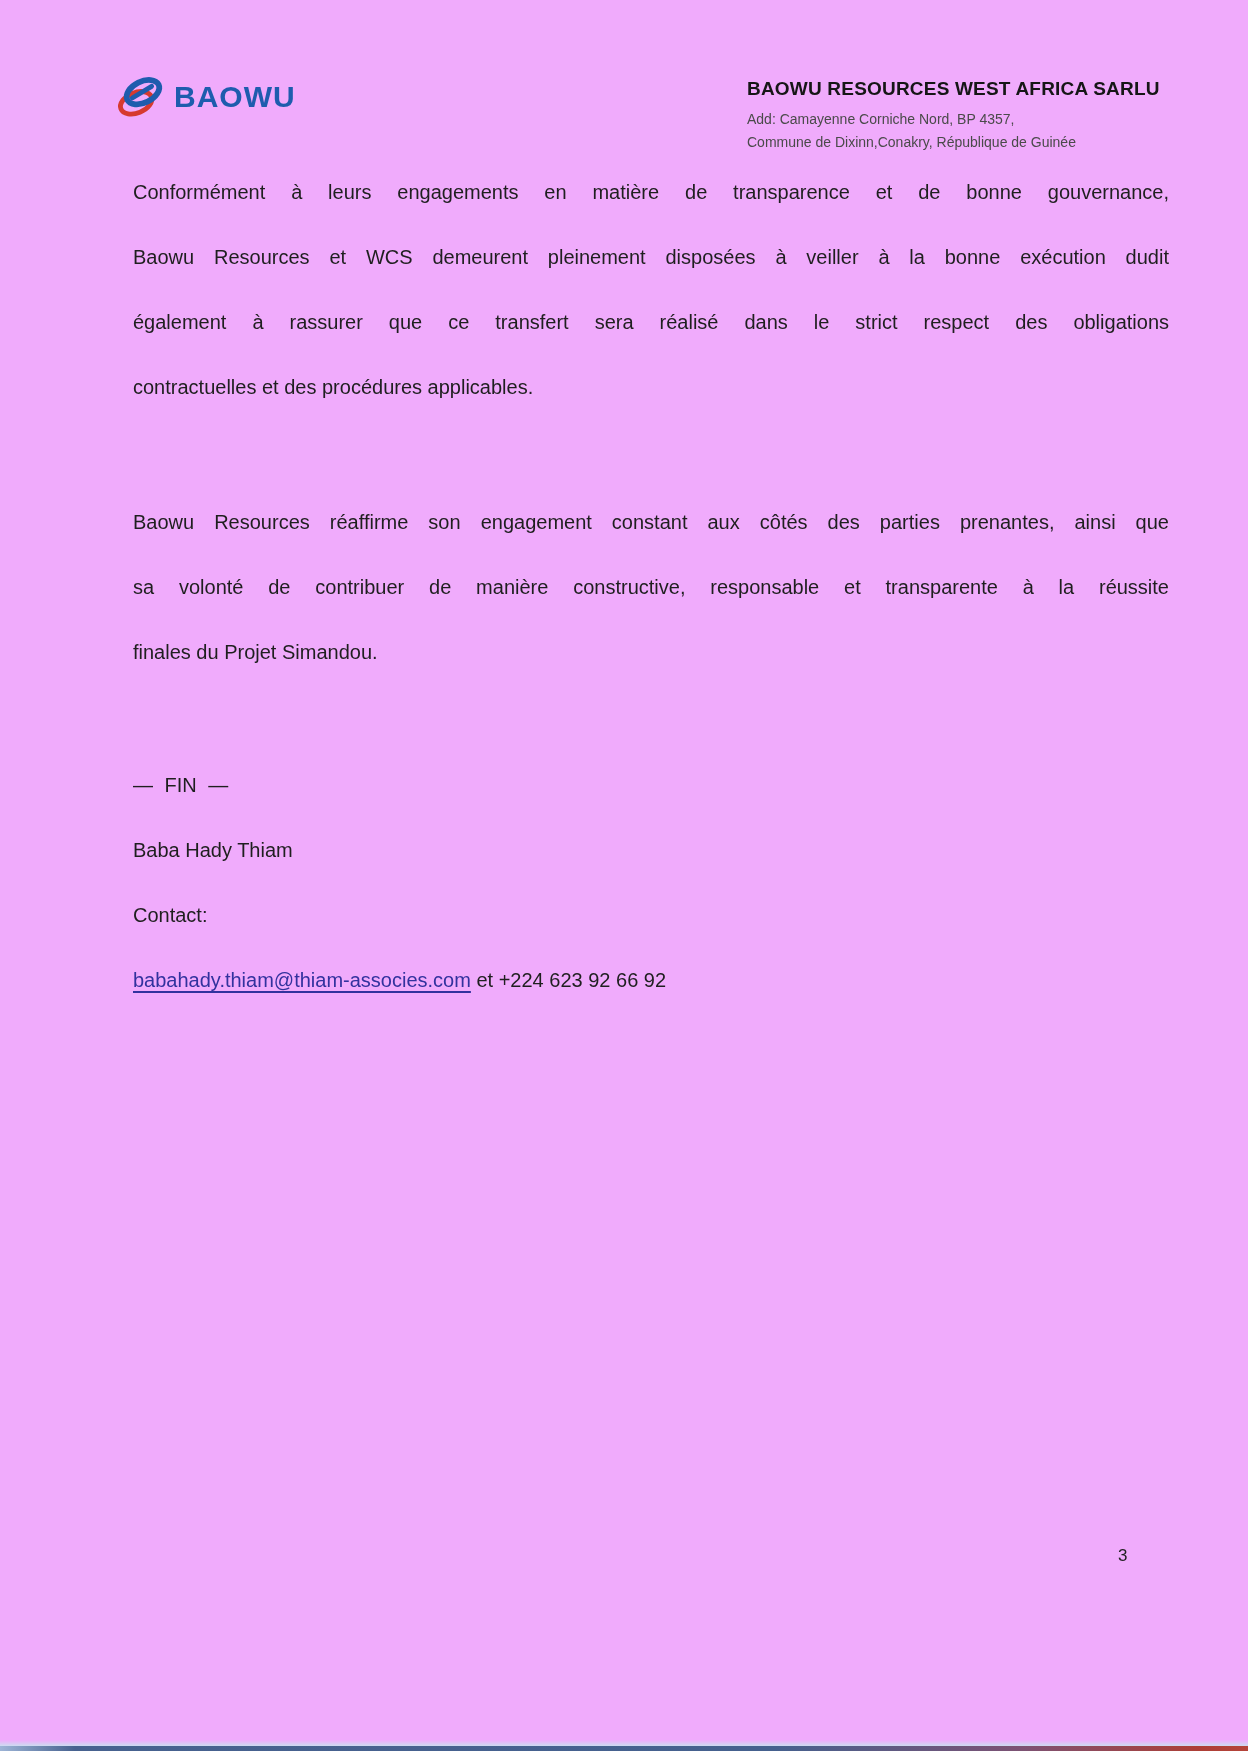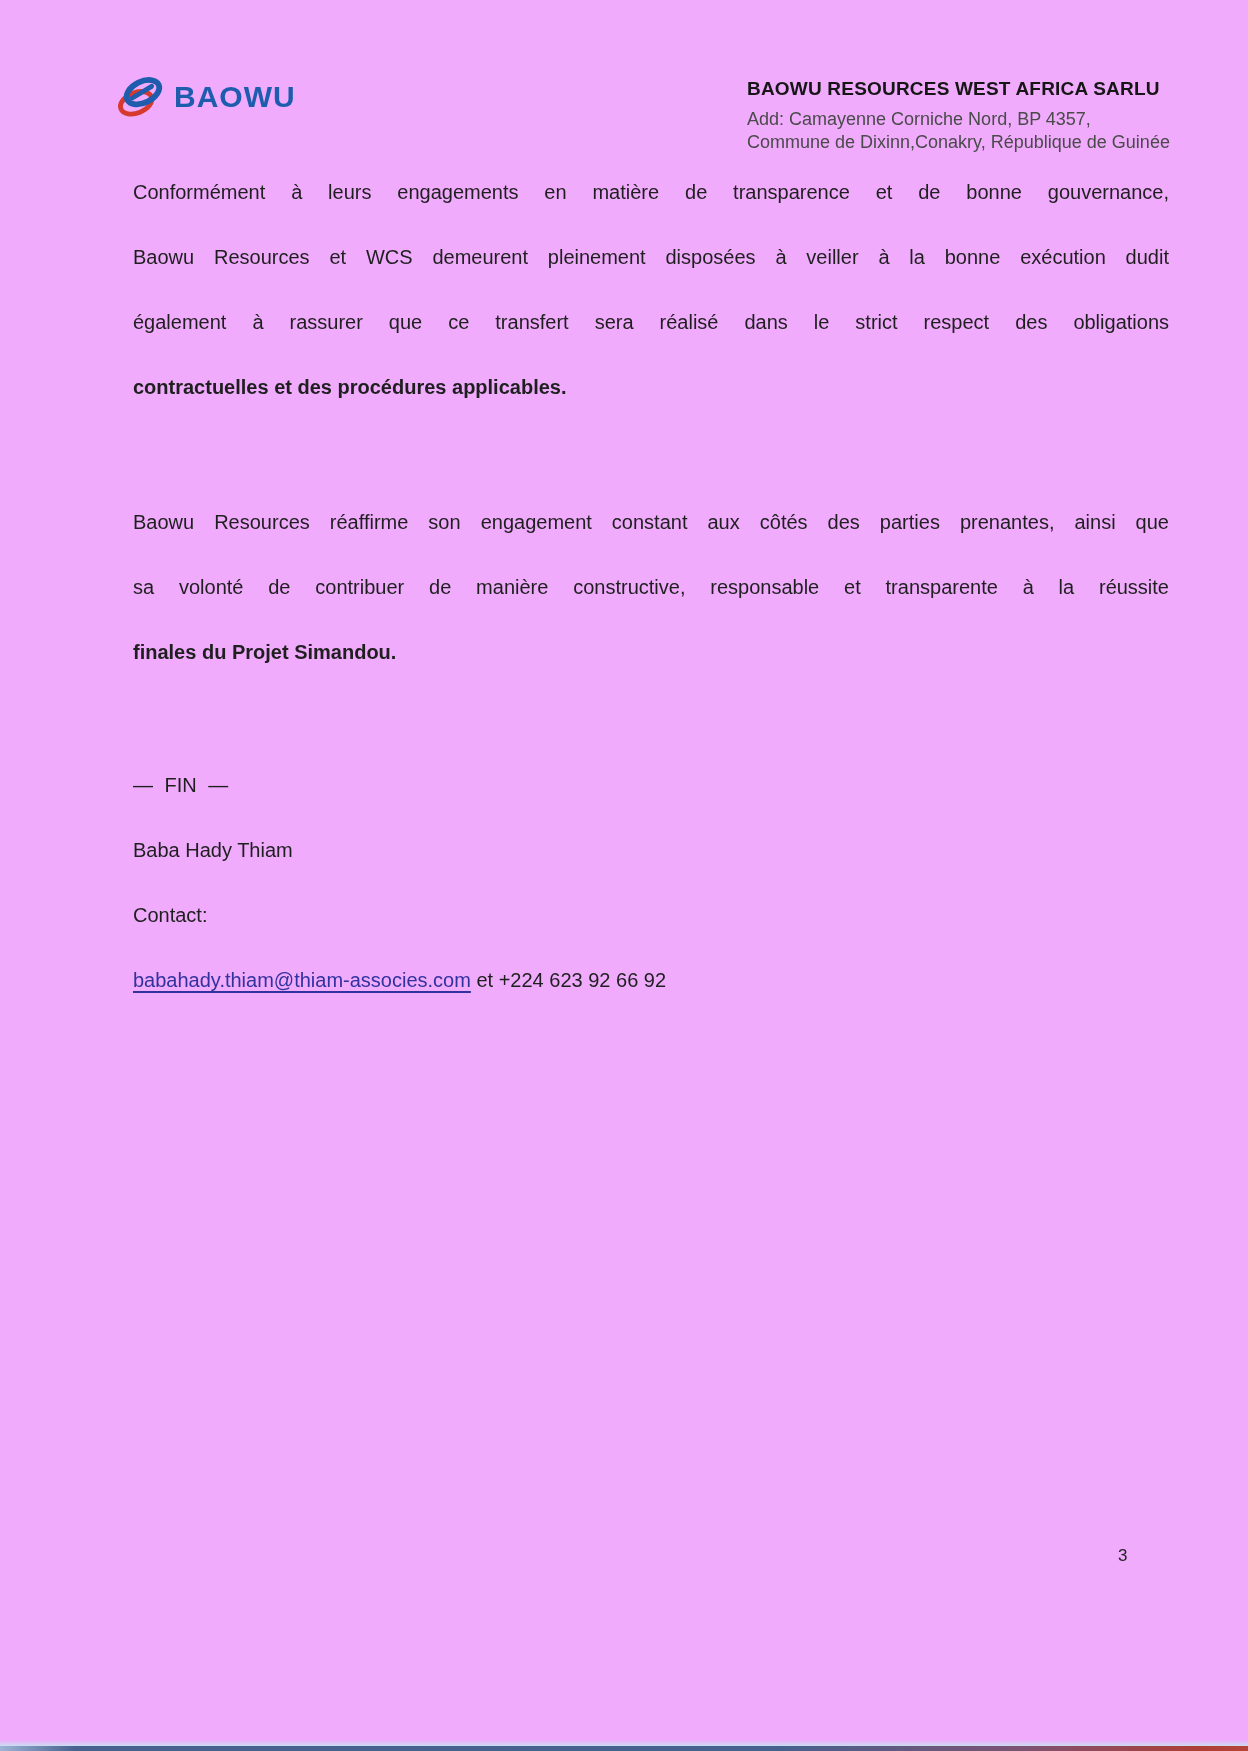--- a/index.html
+++ b/index.html
@@ -41,21 +41,21 @@
   }
   .company-name {
     font-size: 19px;
     font-weight: 700;
     color: #161616;
     letter-spacing: 0.2px;
     margin-bottom: 8px;
     white-space: nowrap;
   }
   .address-line {
-    font-size: 18px;
+    font-size: 14px;
     color: #4a4a4a;
     line-height: 23px;
     white-space: nowrap;
   }
 
   
   .content {
     position: absolute;
     left: 99px;
     top: 160px;
@@ -66,21 +66,20 @@
     margin-left: 34px;
   }
   .jline {
     text-align: justify;
     text-align-last: justify;
     white-space: normal;
   }
   .jlast {
     text-align: left;
     text-align-last: left;
-    font-weight: bold;
   }
   .para-gap-1 { margin-top: 70px; }
   .fin-line {
     margin-top: 68px;
     word-spacing: 6px;
   }
   .email-link {
     color: #32329e;
     text-decoration: underline;
     text-underline-offset: 4px;

